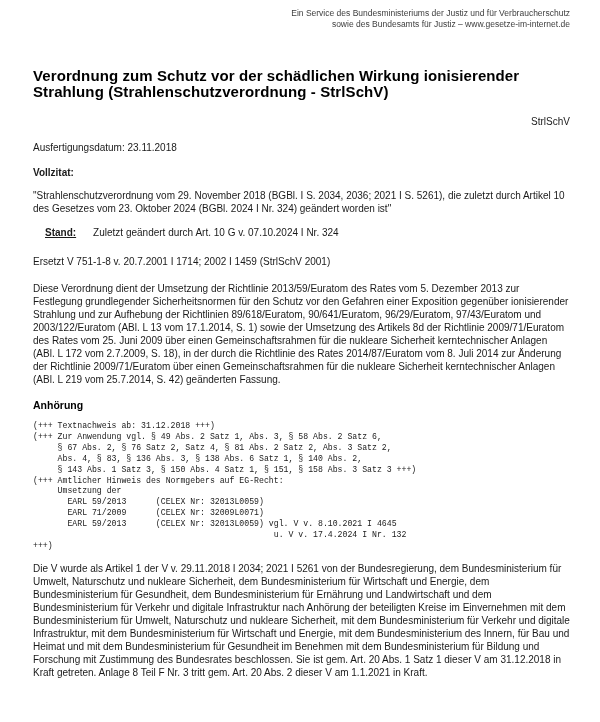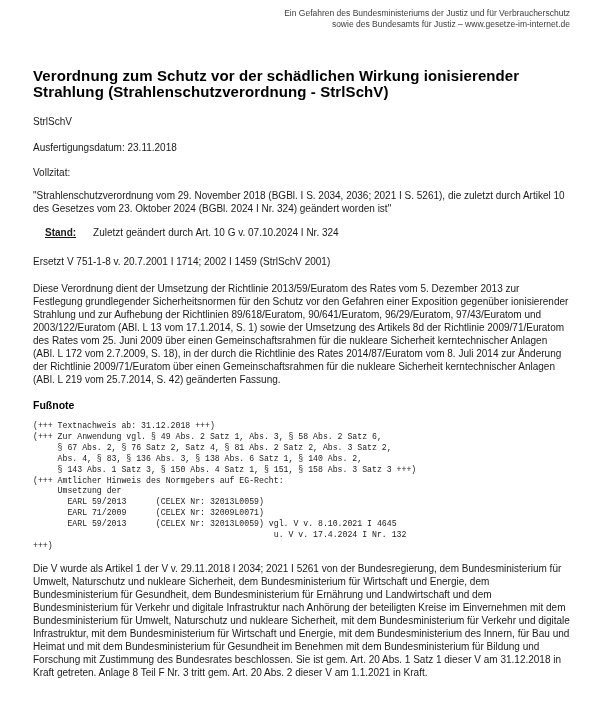--- a/index.html
+++ b/index.html
@@ -34,23 +34,23 @@
     line-height: 16px;
     font-weight: 700;
     color: #000;
     letter-spacing: 0.1px;
   }
   .body-text {
     font-size: 10px;
     line-height: 13px;
     color: #1a1a1a;
   }
-  .abbr        { margin-top: 15px; }
+  .abbr        { margin-top: 15px; text-align: right; }
   .ausfdatum   { margin-top: 13px; }
-  .vollzitat-l { margin-top: 12px; }
+  .vollzitat-l { margin-top: 12px; font-weight: bold; }
   .vollzitat-t { margin-top: 10px; width: 537px; }
   .stand-block { margin-top: 11px; }
   .stand-row   { padding-left: 12px; }
   .stand-label {
     font-weight: 700;
     text-decoration: underline;
     margin-right: 17px;
   }
   .stand-ersetzt { margin-top: 16px; }
   .umsetzung {
@@ -75,21 +75,21 @@
     margin-top: 10px;
     width: 537px;
   }
 </style>
 </head>
 <body>
 
 <div class="page">
 
   <div class="site-header">
-    <div>Ein Gefahren des Bundesministeriums der Justiz und für Verbraucherschutz</div>
+    <div>Ein Service des Bundesministeriums der Justiz und für Verbraucherschutz</div>
     <div>sowie des Bundesamts für Justiz – www.gesetze-im-internet.de</div>
   </div>
 
   <h1 class="doc-title">Verordnung zum Schutz vor der schädlichen Wirkung ionisierender Strahlung (Strahlenschutzverordnung - StrlSchV)</h1>
 
   <div class="body-text abbr">StrlSchV</div>
 
   <div class="body-text ausfdatum">Ausfertigungsdatum: 23.11.2018</div>
 
   <div class="body-text vollzitat-l">Vollzitat:</div>
@@ -98,21 +98,21 @@
 
   <div class="stand-block">
     <div class="body-text stand-row">
       <span class="stand-label">Stand:</span><span class="stand-text">Zuletzt geändert durch Art. 10 G v. 07.10.2024 I Nr. 324</span>
     </div>
     <div class="body-text stand-ersetzt">Ersetzt V 751-1-8 v. 20.7.2001 I 1714; 2002 I 1459 (StrlSchV 2001)</div>
   </div>
 
   <div class="body-text umsetzung">Diese Verordnung dient der Umsetzung der Richtlinie 2013/59/Euratom des Rates vom 5. Dezember 2013 zur Festlegung grundlegender Sicherheitsnormen für den Schutz vor den Gefahren einer Exposition gegenüber ionisierender Strahlung und zur Aufhebung der Richtlinien 89/618/Euratom, 90/641/Euratom, 96/29/Euratom, 97/43/Euratom und 2003/122/Euratom (ABl. L 13 vom 17.1.2014, S. 1) sowie der Umsetzung des Artikels 8d der Richtlinie 2009/71/Euratom des Rates vom 25. Juni 2009 über einen Gemeinschaftsrahmen für die nukleare Sicherheit kerntechnischer Anlagen (ABl. L 172 vom 2.7.2009, S. 18), in der durch die Richtlinie des Rates 2014/87/Euratom vom 8. Juli 2014 zur Änderung der Richtlinie 2009/71/Euratom über einen Gemeinschaftsrahmen für die nukleare Sicherheit kerntechnischer Anlagen (ABl. L 219 vom 25.7.2014, S. 42) geänderten Fassung.</div>
 
-  <div class="fussnote-heading">Fußnote</div>
+  <div class="fussnote-heading">Anhörung</div>
 
   <pre class="fussnote-pre">(+++ Textnachweis ab: 31.12.2018 +++)
 (+++ Zur Anwendung vgl. § 49 Abs. 2 Satz 1, Abs. 3, § 58 Abs. 2 Satz 6,
      § 67 Abs. 2, § 76 Satz 2, Satz 4, § 81 Abs. 2 Satz 2, Abs. 3 Satz 2,
      Abs. 4, § 83, § 136 Abs. 3, § 138 Abs. 6 Satz 1, § 140 Abs. 2,
      § 143 Abs. 1 Satz 3, § 150 Abs. 4 Satz 1, § 151, § 158 Abs. 3 Satz 3 +++)
 (+++ Amtlicher Hinweis des Normgebers auf EG-Recht:
      Umsetzung der
        EARL 59/2013      (CELEX Nr: 32013L0059)
        EARL 71/2009      (CELEX Nr: 32009L0071)

